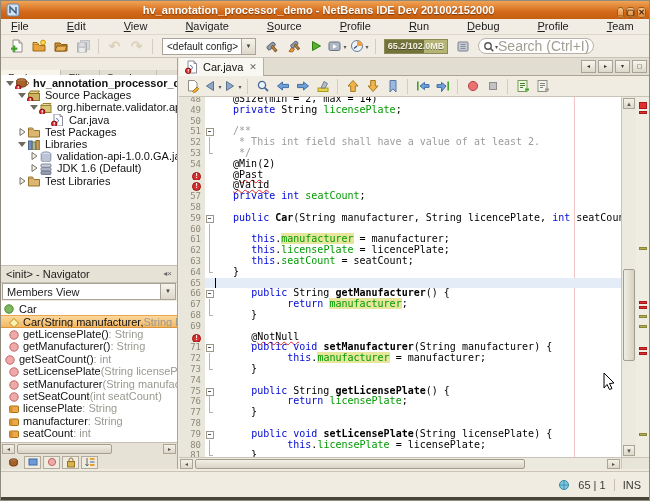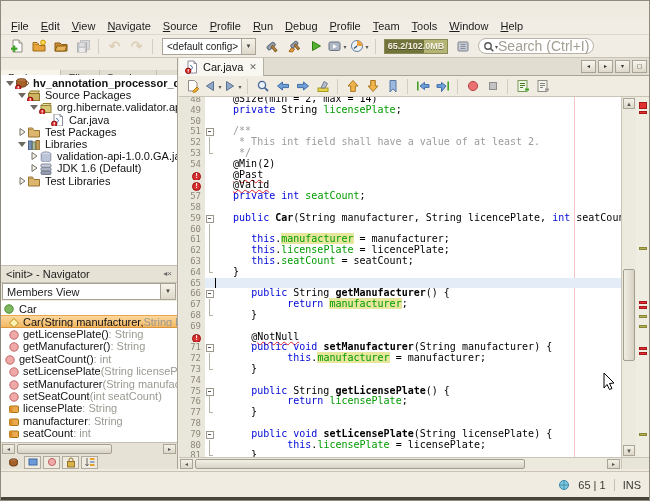--- a/index.html
+++ b/index.html
@@ -6,21 +6,21 @@
 html,body { width:650px; height:501px; font-family:"Liberation Sans",sans-serif; overflow:hidden; }
 #window { position:absolute; inset:0; width:650px; height:501px; border:1px solid #8e8a7c; background:#efebe1; overflow:hidden; }
 
 
 .titlebar { position:absolute; left:0; right:0; top:0; height:18px; background:linear-gradient(#f0a455,#d4691a 60%,#c55d10); display:flex; align-items:center; padding:0 3px; }
 .tb-icon { width:14px; height:14px; margin:0 2px; flex-shrink:0; }
 .tb-title { flex:1; text-align:center; color:#fff; font-weight:bold; font-size:11px; line-height:18px; text-shadow:0 1px 1px rgba(90,40,0,.7); white-space:nowrap; overflow:hidden; }
 .wbtn { width:15px; height:13px; border:1px solid #9c5a14; border-radius:3px; background:linear-gradient(#f7c astounding,#e08a38); background:linear-gradient(#f7c289,#e08a38); color:#4a2604; font-size:8px; line-height:11px; text-align:center; margin-left:2px; font-weight:bold; }
 
 
-.menubar { position:absolute; top:18px; left:0; right:0; height:16px; background:#f1ede4; border-bottom:1px solid #ddd8ca; display:flex; align-items:center; padding-left:4px; }
+.menubar { position:absolute; top:18px; left:0; right:0; height:16px; background:#f1ede4; border-bottom:1px solid #ddd8ca; display:flex; align-items:center; padding-left:4px;gap:26px; }
 .menu-item { font-size:11px; color:#1c1c1c; padding:0 6px; line-height:15px; white-space:nowrap; }
 .menu-item::first-letter { text-decoration:underline; }
 
 
 .toolbar { position:absolute; top:34px; left:0; right:0; height:23px; background:#f1ede4; border-bottom:1px solid #c9c4b6; display:flex; align-items:center; padding-left:5px; gap:1px; }
 .tbtn { width:21px; height:20px; display:flex; align-items:center; justify-content:center; position:relative; }
 .tbtn.disabled { opacity:.45; }
 .tsep { width:1px; height:15px; background:#d2cdc0; margin:0 4px; flex-shrink:0; }
 .dd { font-size:6px; color:#555; margin-left:1px; }
 .cfgsel { display:flex; align-items:center; height:17px; background:#fff; border:1px solid #a8a396; margin:0 4px; }
@@ -107,20 +107,28 @@
 .statusbar { position:absolute; left:0; right:0; top:470px; height:26px; background:#f0ece2; border-top:1px solid #c9c4b6; display:flex; align-items:center; justify-content:flex-end; gap:8px; padding-right:8px; font-size:11px; color:#3a3a33; }
 .ssep { width:1px; height:12px; background:#c5c0b2; }
 .bottomedge { position:absolute; left:0; right:0; bottom:0; height:3px; background:#48443a; }
 .mousecursor { position:absolute; left:602px; top:371px; width:12px; height:18px; z-index:50; pointer-events:none; }
 </style>
 </head>
 <body>
 
 <div id="window">
 
+  <div class="titlebar">
+    <span class="tb-icon"><svg width="14" height="14" viewBox="0 0 14 14">
+          <rect x="1" y="1" width="12" height="12" rx="2" fill="#cfe0f0" stroke="#6a8ab0"></rect>
+          <path d="M4 10V4l6 6V4" stroke="#3a5a80" stroke-width="1.4" fill="none"></path>
+        </svg></span>
+    <span class="tb-title">hv_annotation_processor_demo - NetBeans IDE Dev 201002152000</span>
+    <span id="winbtns"><span class="wbtn">_</span><span class="wbtn">▢</span><span class="wbtn">✕</span></span>
+  </div>
 
   <div class="menubar" id="menubar">
       <span class="menu-item">File</span>
       <span class="menu-item">Edit</span>
       <span class="menu-item">View</span>
       <span class="menu-item">Navigate</span>
       <span class="menu-item">Source</span>
       <span class="menu-item">Profile</span>
       <span class="menu-item">Run</span>
       <span class="menu-item">Debug</span>

